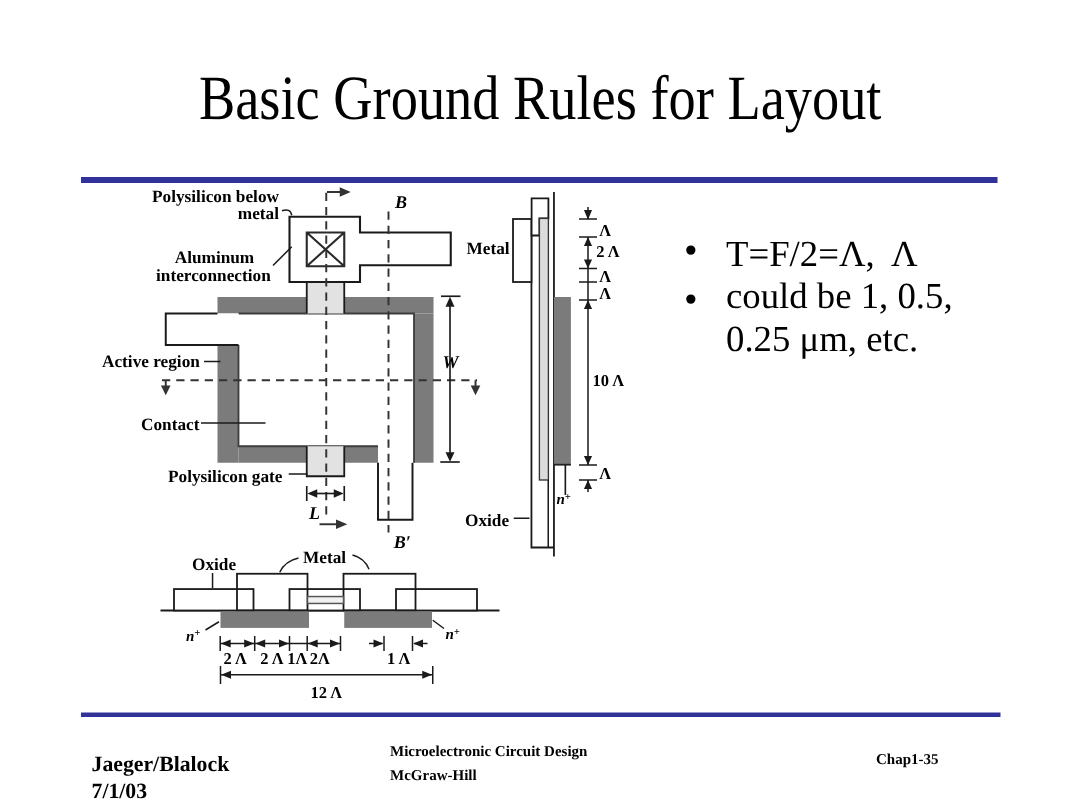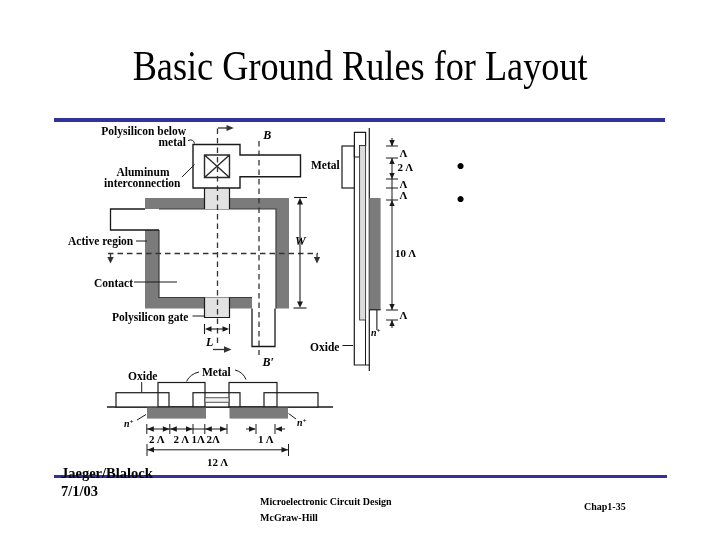--- a/index.html
+++ b/index.html
@@ -255,21 +255,22 @@
   </g>
 
   <text x="207" y="465.5" font-size="11">12 Λ</text>
 
 </g>
 </svg>
 
 <div class="abs" style="left:450px;top:151.5px;width:200px;font-size:24.5px;color:#000;line-height:28.5px;">
   <div style="position:absolute;left:6px;top:1px;font-size:26px;">•</div>
   <div style="position:absolute;left:6px;top:34px;font-size:26px;">•</div>
+  <div style="margin-left:34px;margin-top:4px;">T=F/2=Λ,&nbsp; Λ could be 1, 0.5, 0.25 μm, etc.</div>
 </div>
 
 <div class="abs" style="left:54px;top:475px;width:613px;height:3px;background:#32329b;"></div>
 
-<div class="abs" style="left:61px;top:465px;font-size:14.5px;font-weight:bold;line-height:17.5px;">Jaeger/Blalock<br>7/1/03</div>
+<div class="abs" style="left:61px;top:502px;font-size:14.5px;font-weight:bold;line-height:17.5px;">Jaeger/Blalock<br>7/1/03</div>
 
 <div class="abs" style="left:260px;top:494px;width:200px;text-align:left;font-size:10px;font-weight:bold;line-height:16px;">Microelectronic Circuit Design<br>McGraw-Hill</div>
 
 <div class="abs" style="left:584px;top:501px;font-size:10px;font-weight:bold;text-align:center;">Chap1-35</div>
 
 </body></html>

